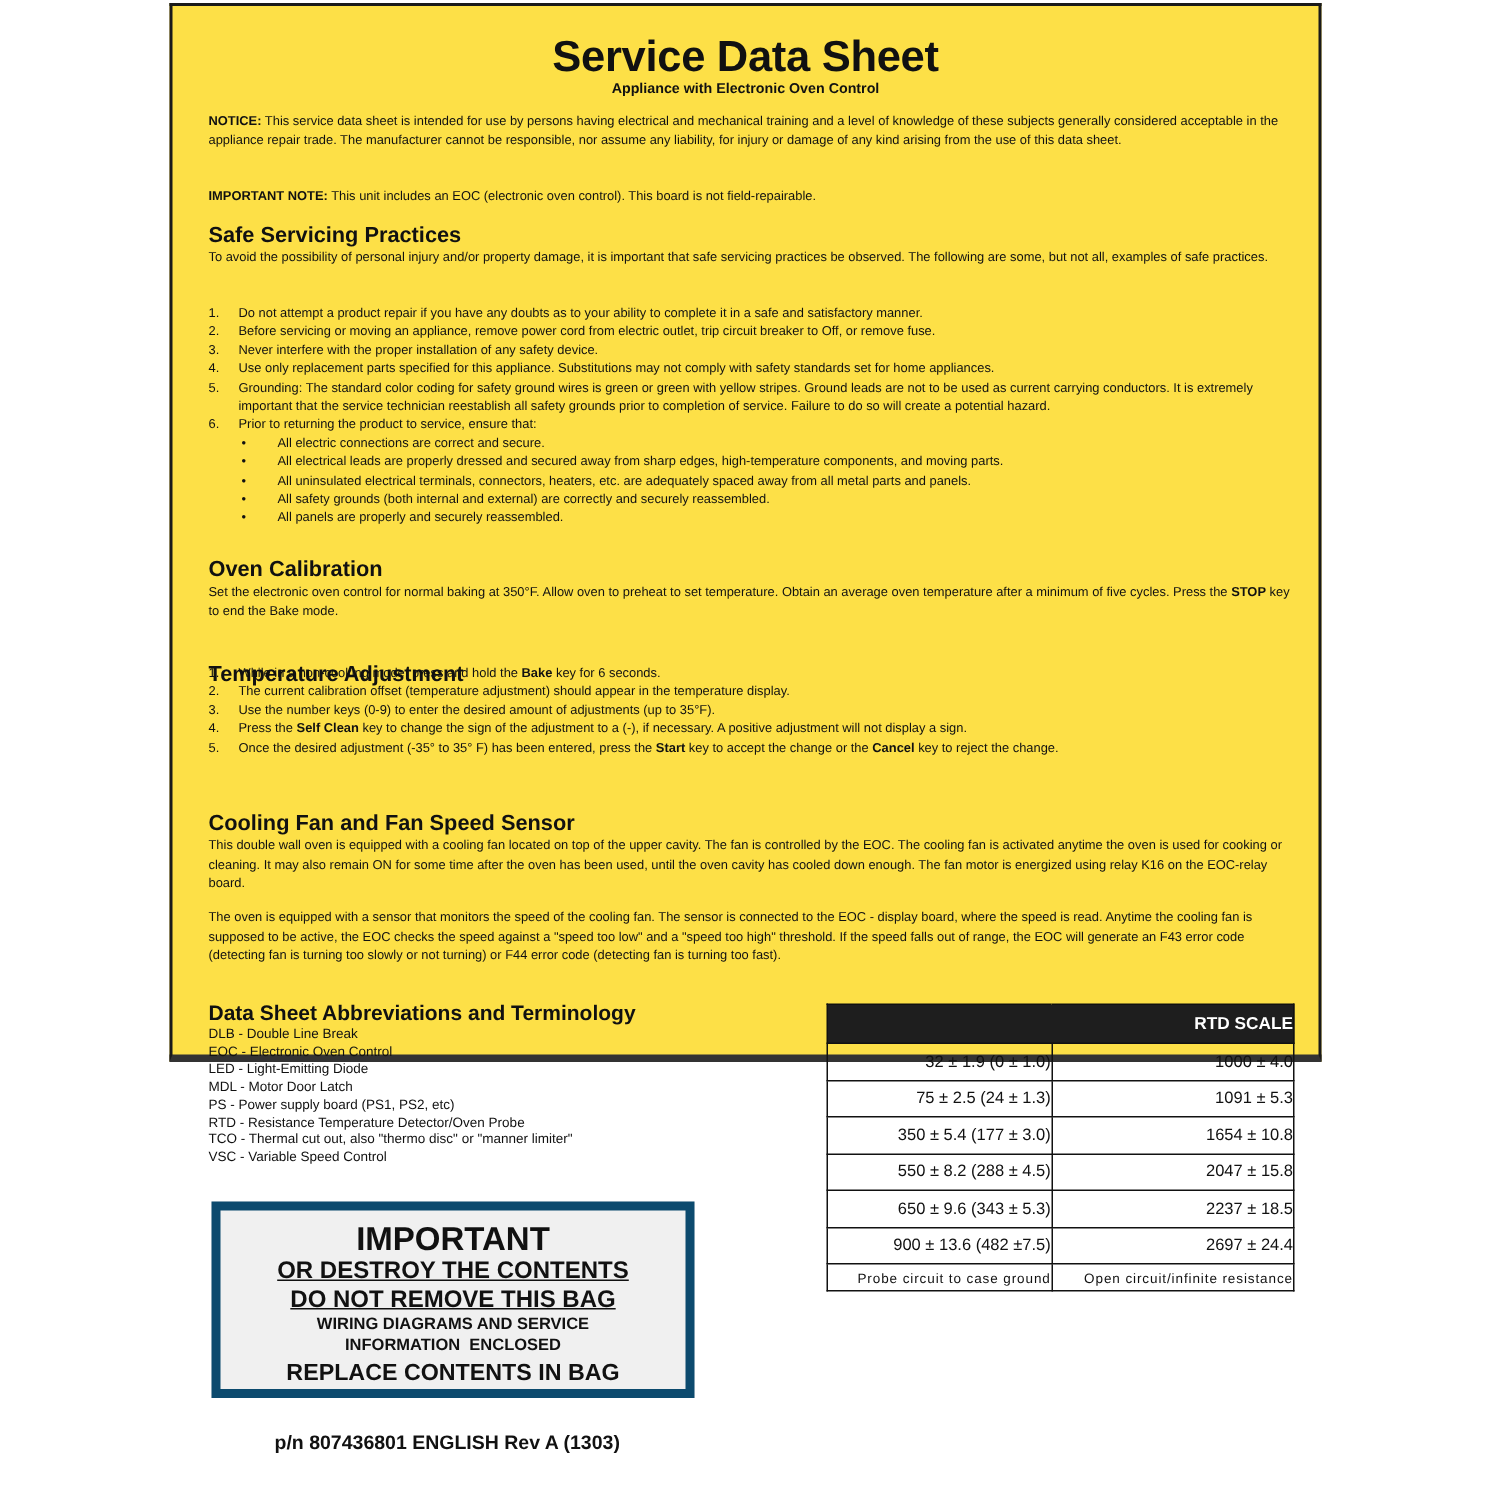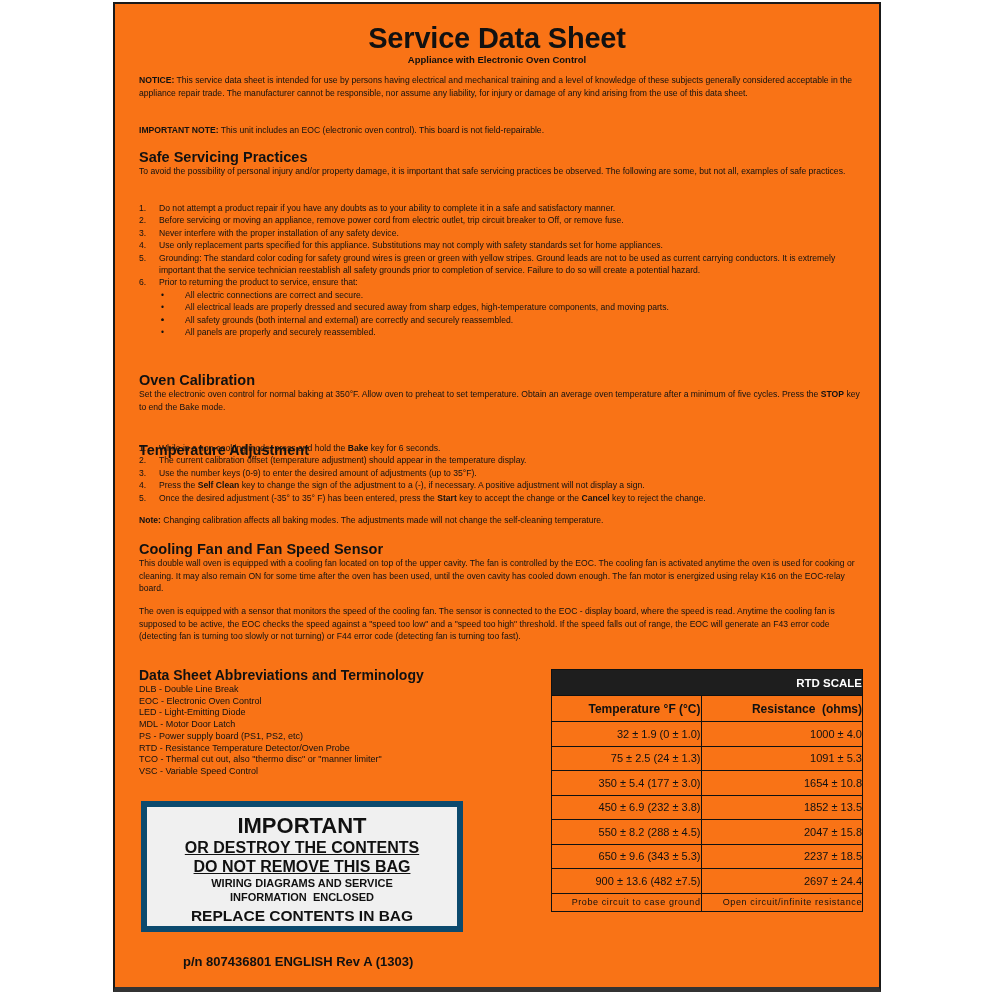--- a/index.html
+++ b/index.html
@@ -1,17 +1,17 @@
 <!DOCTYPE html>
 <html><head>
 <meta charset="utf-8">
 <style>
   html, body { margin:0; padding:0; background:#ffffff; }
   body { width:1000px; height:1000px; position:relative; overflow:hidden; font-family:"Liberation Sans", sans-serif; color:#111; }
-  .page { position:absolute; left:113px; top:2px; width:768px; height:990px; border:2px solid #1a1a1a; border-bottom:5px solid #333; background:#f97316; box-sizing:border-box; }
+  .page { position:absolute; left:113px; top:2px; width:768px; height:706px; border:2px solid #1a1a1a; border-bottom:5px solid #333; background:#fde047; box-sizing:border-box; }
   .title { position:absolute; left:0; right:0; top:18px; text-align:center; font-weight:bold; font-size:29px; letter-spacing:-0.2px; }
   .subtitle { position:absolute; left:0; right:0; top:50px; text-align:center; font-weight:bold; font-size:9.5px; }
   .para { position:absolute; left:24px; width:730px; font-size:8.6px; line-height:12.5px; }
   .para b { font-weight:bold; }
   .h2 { position:absolute; left:24px; font-weight:bold; font-size:14.5px; }
   .list { position:absolute; left:24px; width:730px; font-size:8.6px; line-height:12.4px; margin:0; padding:0; list-style:none; }
   .list li { position:relative; padding-left:20px; }
   .list li .num { position:absolute; left:0; top:0; }
   .sub { margin:0; padding:0; list-style:none; }
   .sub li { padding-left:26px; position:relative; }
@@ -52,43 +52,40 @@
   <ul class="list" style="top:198px;">
     <li><span class="num">1.</span><span>Do not attempt a product repair if you have any doubts as to your ability to complete it in a safe and satisfactory manner.</span></li>
     <li><span class="num">2.</span><span>Before servicing or moving an appliance, remove power cord from electric outlet, trip circuit breaker to Off, or remove fuse.</span></li>
     <li><span class="num">3.</span><span>Never interfere with the proper installation of any safety device.</span></li>
     <li><span class="num">4.</span><span>Use only replacement parts specified for this appliance. Substitutions may not comply with safety standards set for home appliances.</span></li>
     <li><span class="num">5.</span><span>Grounding: The standard color coding for safety ground wires is green or green with yellow stripes. Ground leads are not to be used as current carrying conductors. It is extremely important that the service technician reestablish all safety grounds prior to completion of service. Failure to do so will create a potential hazard.</span></li>
     <li><span class="num">6.</span><span>Prior to returning the product to service, ensure that:</span>
       <ul class="sub">
         <li><span class="bullet">•</span><span>All electric connections are correct and secure.</span></li>
         <li><span class="bullet">•</span><span>All electrical leads are properly dressed and secured away from sharp edges, high-temperature components, and moving parts.</span></li>
-        <li><span class="bullet">•</span></li>
+        <li><span class="bullet">•</span><span>All uninsulated electrical terminals, connectors, heaters, etc. are adequately spaced away from all metal parts and panels.</span></li>
         <li><span class="bullet">•</span><span>All safety grounds (both internal and external) are correctly and securely reassembled.</span></li>
         <li><span class="bullet">•</span><span>All panels are properly and securely reassembled.</span></li>
       </ul>
     </li>
   </ul>
 
   <div class="h2" style="top:368px;">Oven Calibration</div>
   <div class="para" style="top:384px;">
     <span>Set the electronic oven control for normal baking at 350°F. Allow oven to preheat to set temperature. Obtain an average oven temperature after a minimum of five cycles. Press the </span><b>STOP</b><span> key to end the Bake mode.</span>
   </div>
 
   <div class="h2" style="top:422px;margin-top:16px;">Temperature Adjustment</div>
   <ul class="list" style="top:438px;">
     <li><span class="num">1.</span><span>While in a non-cooking mode, press and hold the </span><b>Bake</b><span> key for 6 seconds.</span></li>
     <li><span class="num">2.</span><span>The current calibration offset (temperature adjustment) should appear in the temperature display.</span></li>
     <li><span class="num">3.</span><span>Use the number keys (0-9) to enter the desired amount of adjustments (up to 35°F).</span></li>
     <li><span class="num">4.</span><span>Press the </span><b>Self Clean</b><span> key to change the sign of the adjustment to a (-), if necessary. A positive adjustment will not display a sign.</span></li>
     <li><span class="num">5.</span><span>Once the desired adjustment (-35° to 35° F) has been entered, press the </span><b>Start</b><span> key to accept the change or the </span><b>Cancel</b><span> key to reject the change.</span></li>
   </ul>
-  <div class="para" style="top:510px;">
-    <b>Note:</b><span> Changing calibration affects all baking modes. The adjustments made will not change the self-cleaning temperature.</span>
-  </div>
 
   <div class="h2" style="top:537px;">Cooling Fan and Fan Speed Sensor</div>
   <div class="para" style="top:553px;">This double wall oven is equipped with a cooling fan located on top of the upper cavity. The fan is controlled by the EOC. The cooling fan is activated anytime the oven is used for cooking or cleaning. It may also remain ON for some time after the oven has been used, until the oven cavity has cooled down enough. The fan motor is energized using relay K16 on the EOC-relay board.</div>
   <div class="para" style="top:601px;">The oven is equipped with a sensor that monitors the speed of the cooling fan. The sensor is connected to the EOC - display board, where the speed is read. Anytime the cooling fan is supposed to be active, the EOC checks the speed against a "speed too low" and a "speed too high" threshold. If the speed falls out of range, the EOC will generate an F43 error code (detecting fan is turning too slowly or not turning) or F44 error code (detecting fan is turning too fast).</div>
 
   <div class="abbr-title">Data Sheet Abbreviations and Terminology</div>
   <ul class="abbr-list">
     <li>DLB - Double Line Break</li>
     <li>EOC - Electronic Oven Control</li>
     <li>LED - Light-Emitting Diode</li>
@@ -106,39 +103,31 @@
     <div class="imp-3">WIRING DIAGRAMS AND SERVICE</div>
     <div class="imp-3" style="white-space:pre;">INFORMATION  ENCLOSED</div>
     <div class="imp-4">REPLACE CONTENTS IN BAG</div>
   </div>
 
   <table class="rtd">
     <tbody>
         <tr class="caption-row">
           <th colspan="2">RTD SCALE</th>
         </tr>
-    <tr class="head-row">
-      <th>Temperature °F (°C)</th>
-      <th style="white-space:pre;">Resistance  (ohms)</th>
-    </tr>
     <tr>
           <td>32 ± 1.9 (0 ± 1.0)</td>
           <td>1000 ± 4.0</td>
         </tr>
     <tr>
           <td>75 ± 2.5 (24 ± 1.3)</td>
           <td>1091 ± 5.3</td>
         </tr>
     <tr>
           <td>350 ± 5.4 (177 ± 3.0)</td>
           <td>1654 ± 10.8</td>
-        </tr>
-    <tr>
-          <td>450 ± 6.9 (232 ± 3.8)</td>
-          <td>1852 ± 13.5</td>
         </tr>
     <tr>
           <td>550 ± 8.2 (288 ± 4.5)</td>
           <td>2047 ± 15.8</td>
         </tr>
     <tr>
           <td>650 ± 9.6 (343 ± 5.3)</td>
           <td>2237 ± 18.5</td>
         </tr>
     <tr>

